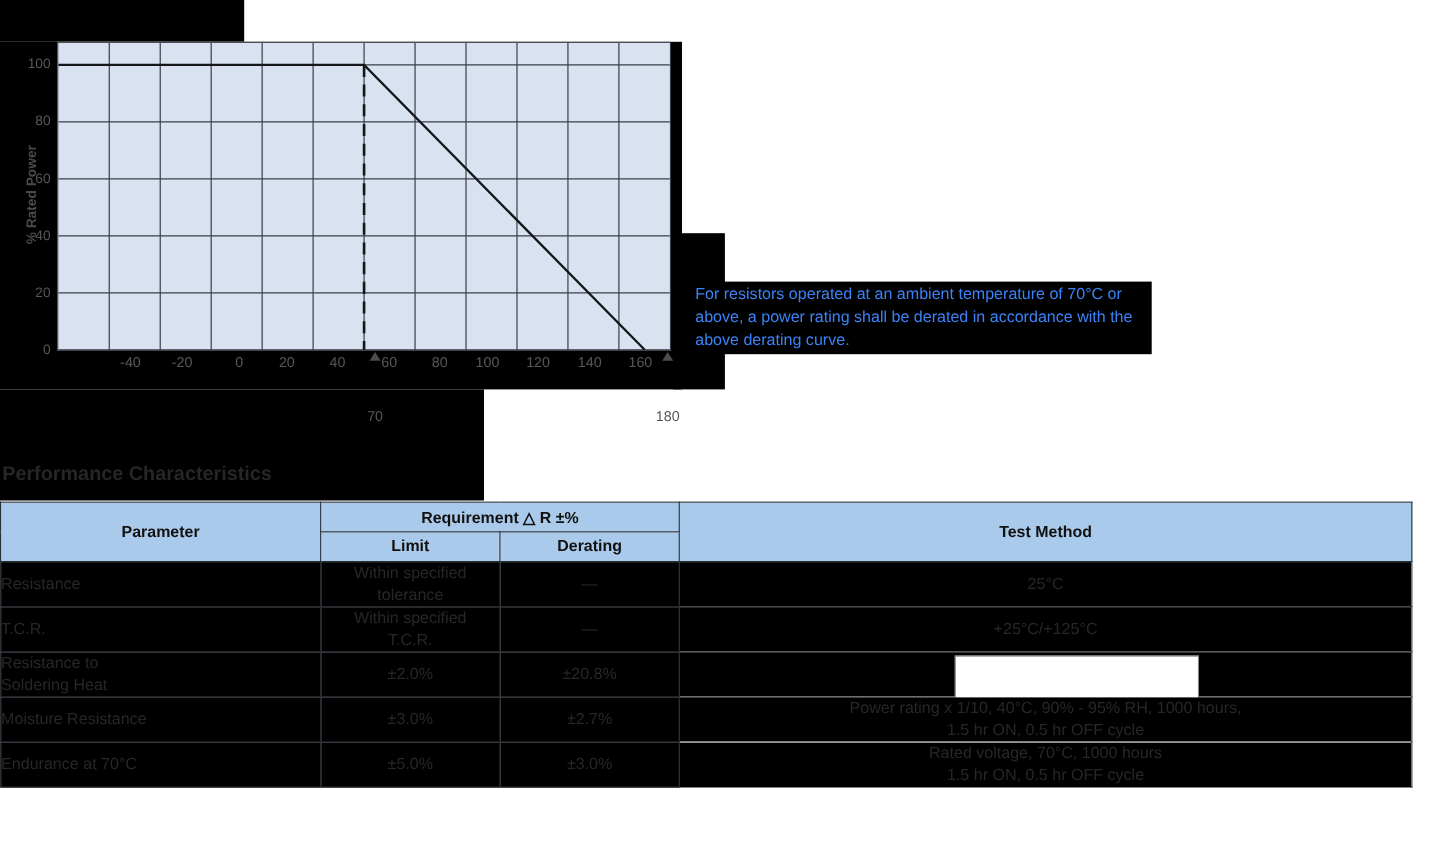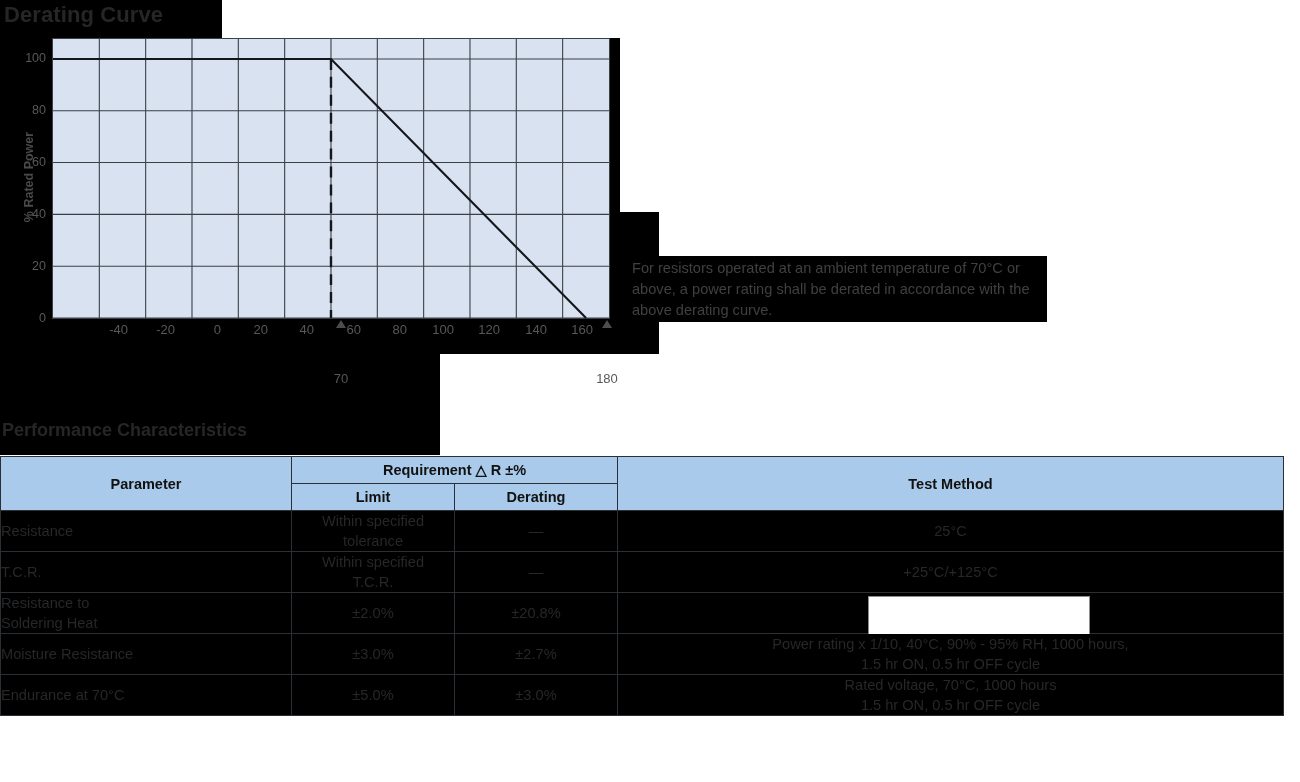--- a/index.html
+++ b/index.html
@@ -76,21 +76,21 @@
     position:absolute;left:175px;top:360px;
     width:300px;text-align:center;
     font-size:13.5px;font-weight:bold;color:#4a4a4a;
     line-height:16px;
   }
 
   
   #note{
     position:absolute;left:632px;top:258px;width:420px;
     z-index:4;
-    font-size:14.6px;line-height:21px;color:#404040;
+    font-size:14.6px;line-height:21px;color:#3b82f6;
   }
 
   
   #perf-heading{
     position:absolute;left:2px;top:420px;z-index:3;
     font-size:18px;font-weight:bold;color:#262626;
     white-space:nowrap;
   }
 
   
@@ -145,21 +145,20 @@
 <body>
 
 <div class="slab" id="slab-title"></div>
 <div class="slab" id="slab-chart"></div>
 <div class="slab" id="slab-chart-foot"></div>
 <div class="slab" id="slab-note-stub"></div>
 <div class="slab" id="slab-note"></div>
 
 <div id="chart-wrap">
 
-  <div id="chart-title">Derating Curve</div>
 
   <div id="ylabel">% Rated Power</div>
 
   <div id="plot">
     <svg id="grid" viewBox="0 0 558 281" preserveAspectRatio="none">
 
       <line x1="46.5" y1="0" x2="46.5" y2="281"></line>
       <line x1="93" y1="0" x2="93" y2="281"></line>
       <line x1="139.5" y1="0" x2="139.5" y2="281"></line>
       <line x1="186" y1="0" x2="186" y2="281"></line>

